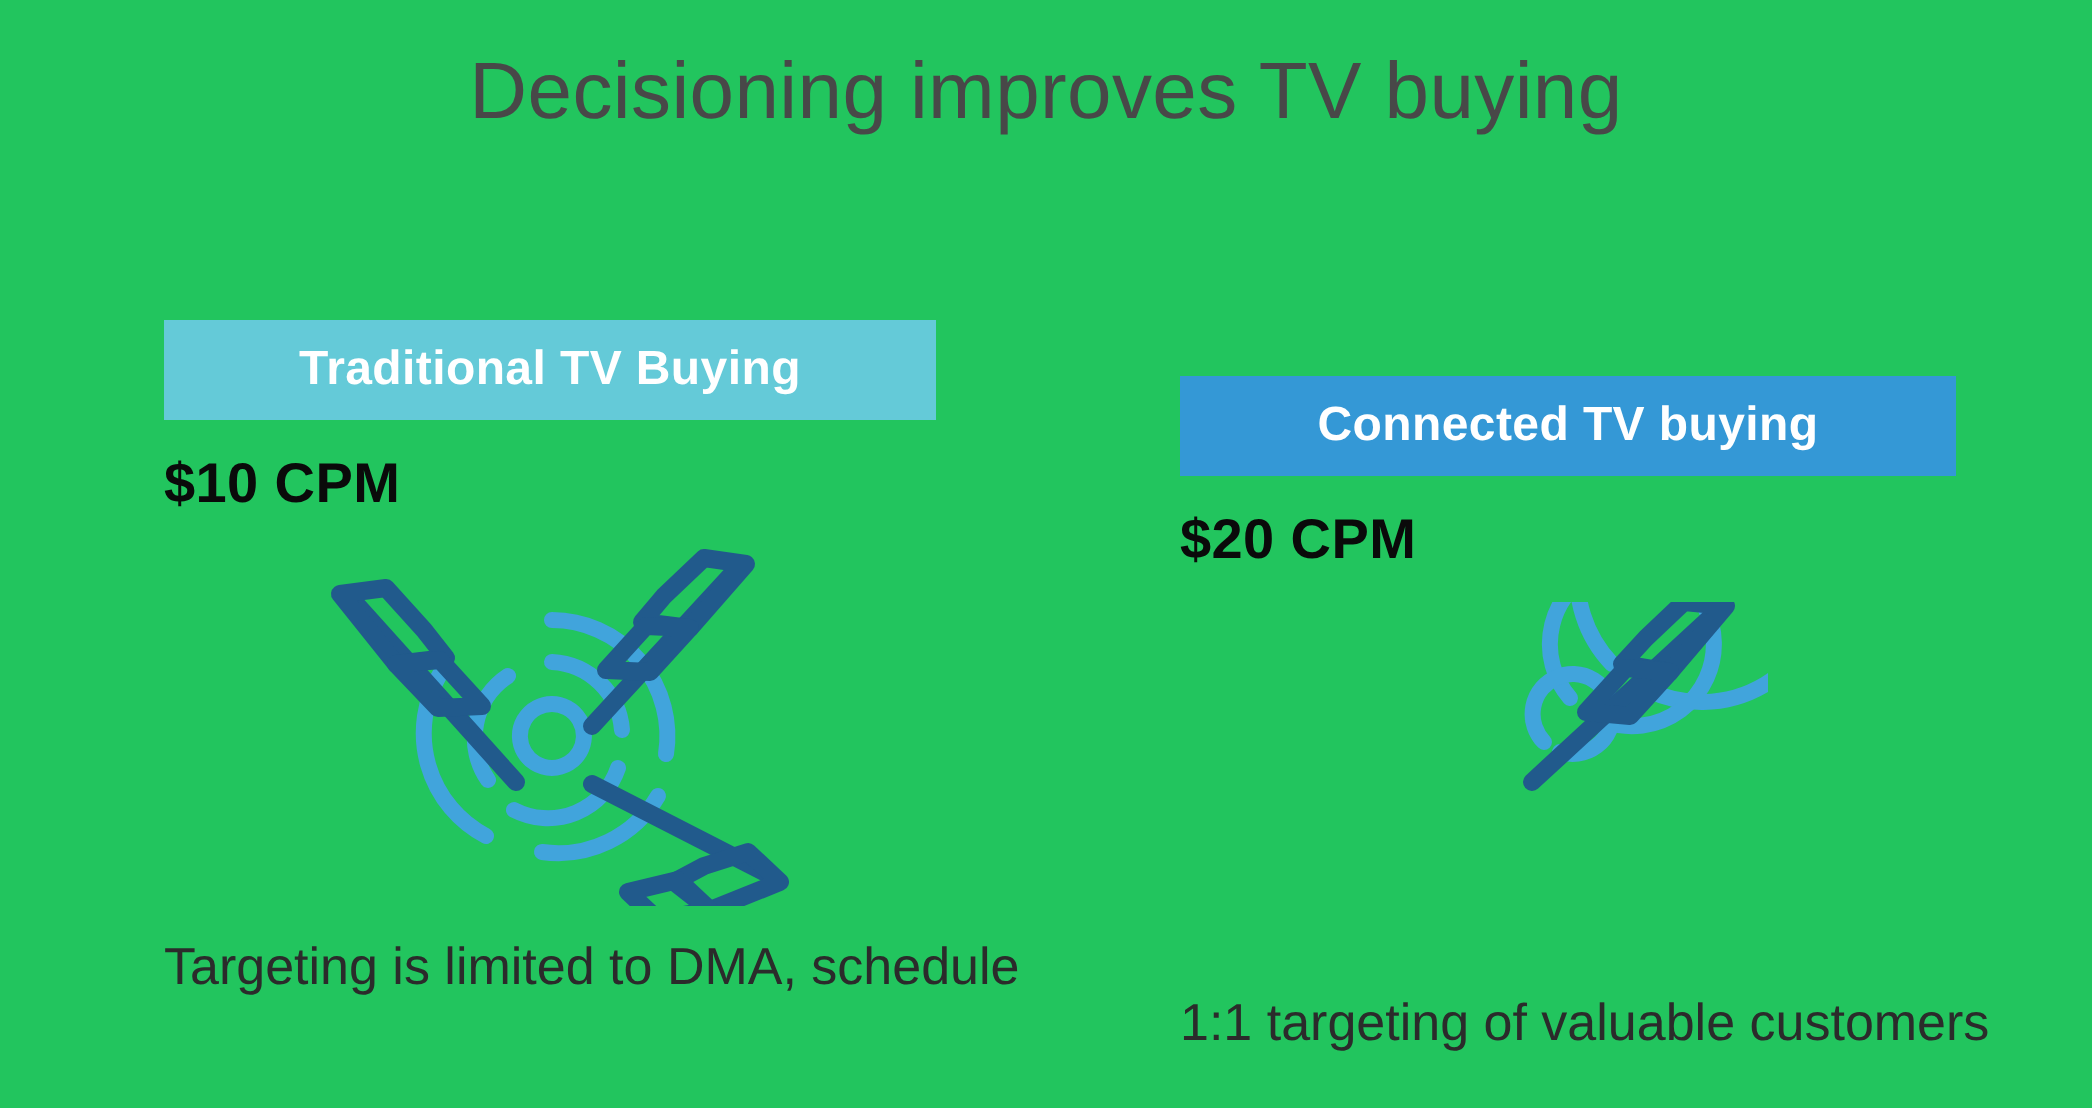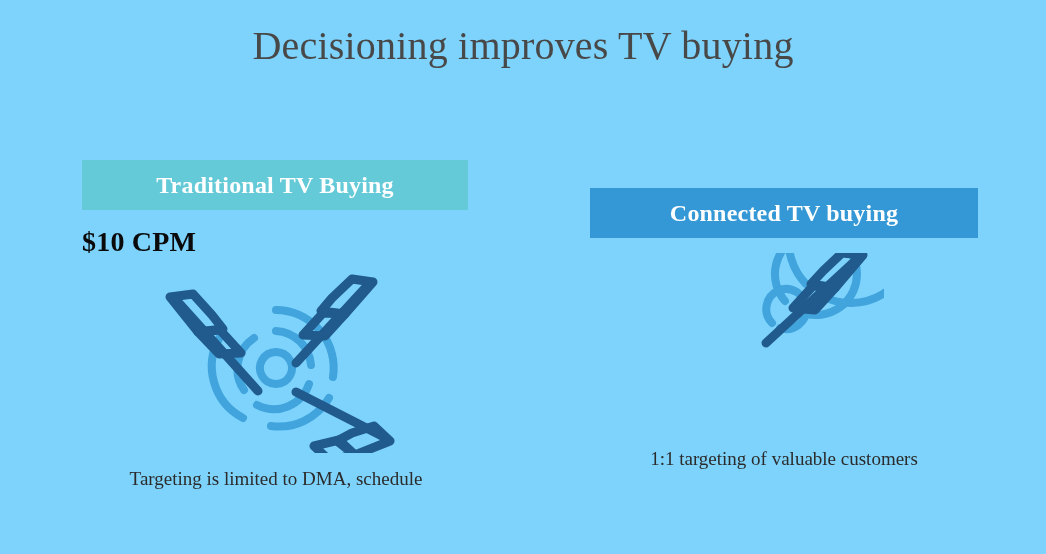--- a/index.html
+++ b/index.html
@@ -13,22 +13,21 @@
     font-family: "Liberation Sans", sans-serif;
     color: #3f3f3f;
     overflow: hidden;
     position: relative;
   }
 
   .slide {
     position: relative;
     width: 1046px;
     height: 554px;
-    background: #7dd3fc;
-    font-family: Liberation Serif, serif;
+    background: #22c55e;
   }
 
   
   .slide-title {
     position: absolute;
     left: 0;
     top: 22px;
     width: 1046px;
     text-align: center;
     font-size: 40px;
@@ -88,21 +87,21 @@
     display: flex;
     align-items: center;
     justify-content: center;
   }
   .col-icon svg { display: block; }
 
   
   .col-caption {
     margin-top: 8px;
     text-align: center;
-    font-size: 19px;
+    font-size: 26px;
     font-weight: 400;
     color: #2b2b2b;
     line-height: 1.35;
   }
   .col-caption .line { display: block; white-space: nowrap; }
 </style>
 </head>
 <body>
 
 <div class="slide">
@@ -151,20 +150,21 @@
 
       <div class="col-caption">
         <span class="line">Targeting is limited to DMA, schedule</span>
       </div>
     </div>
 
     <div class="column right">
 
       <div class="col-header">Connected TV buying</div>
 
+      <div class="col-price">$20 CPM</div>
 
       <div class="col-icon">
 
         <svg width="200" height="180" viewBox="0 0 200 180">
           <g fill="none" stroke="#41a4dc" stroke-width="8" stroke-linecap="round">
 
             <path d="M 122 31 A 62 62 0 1 1 140 44"></path>
 
             <path d="M 101 48 A 41 41 0 1 1 119 60"></path>
 

